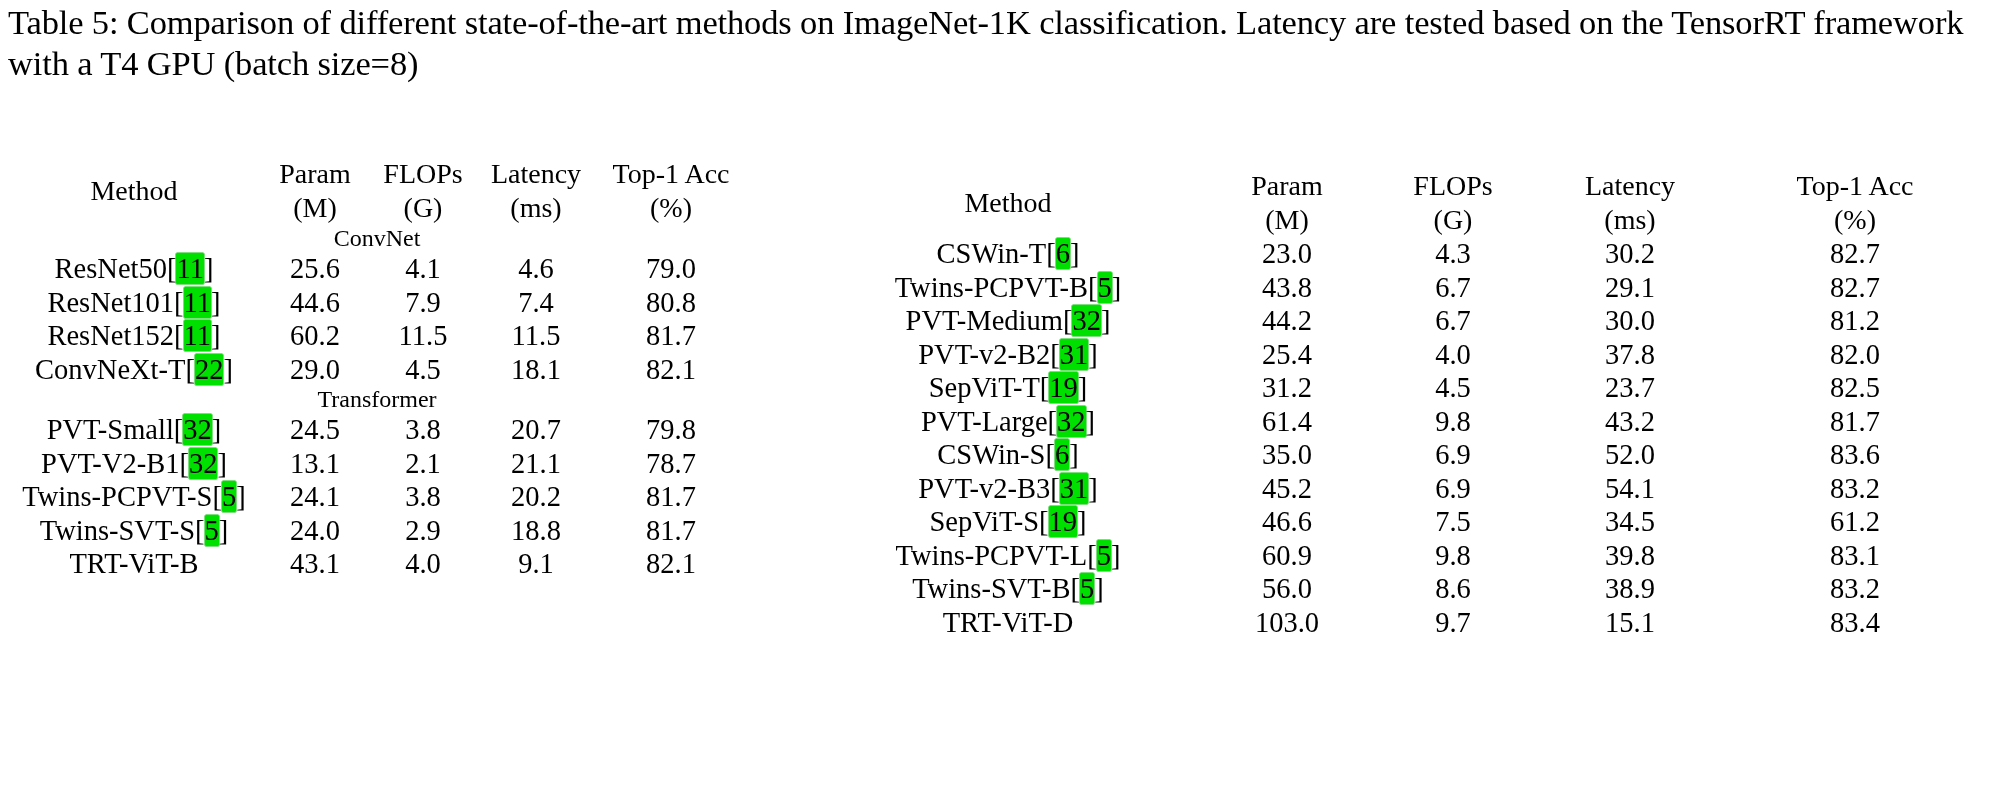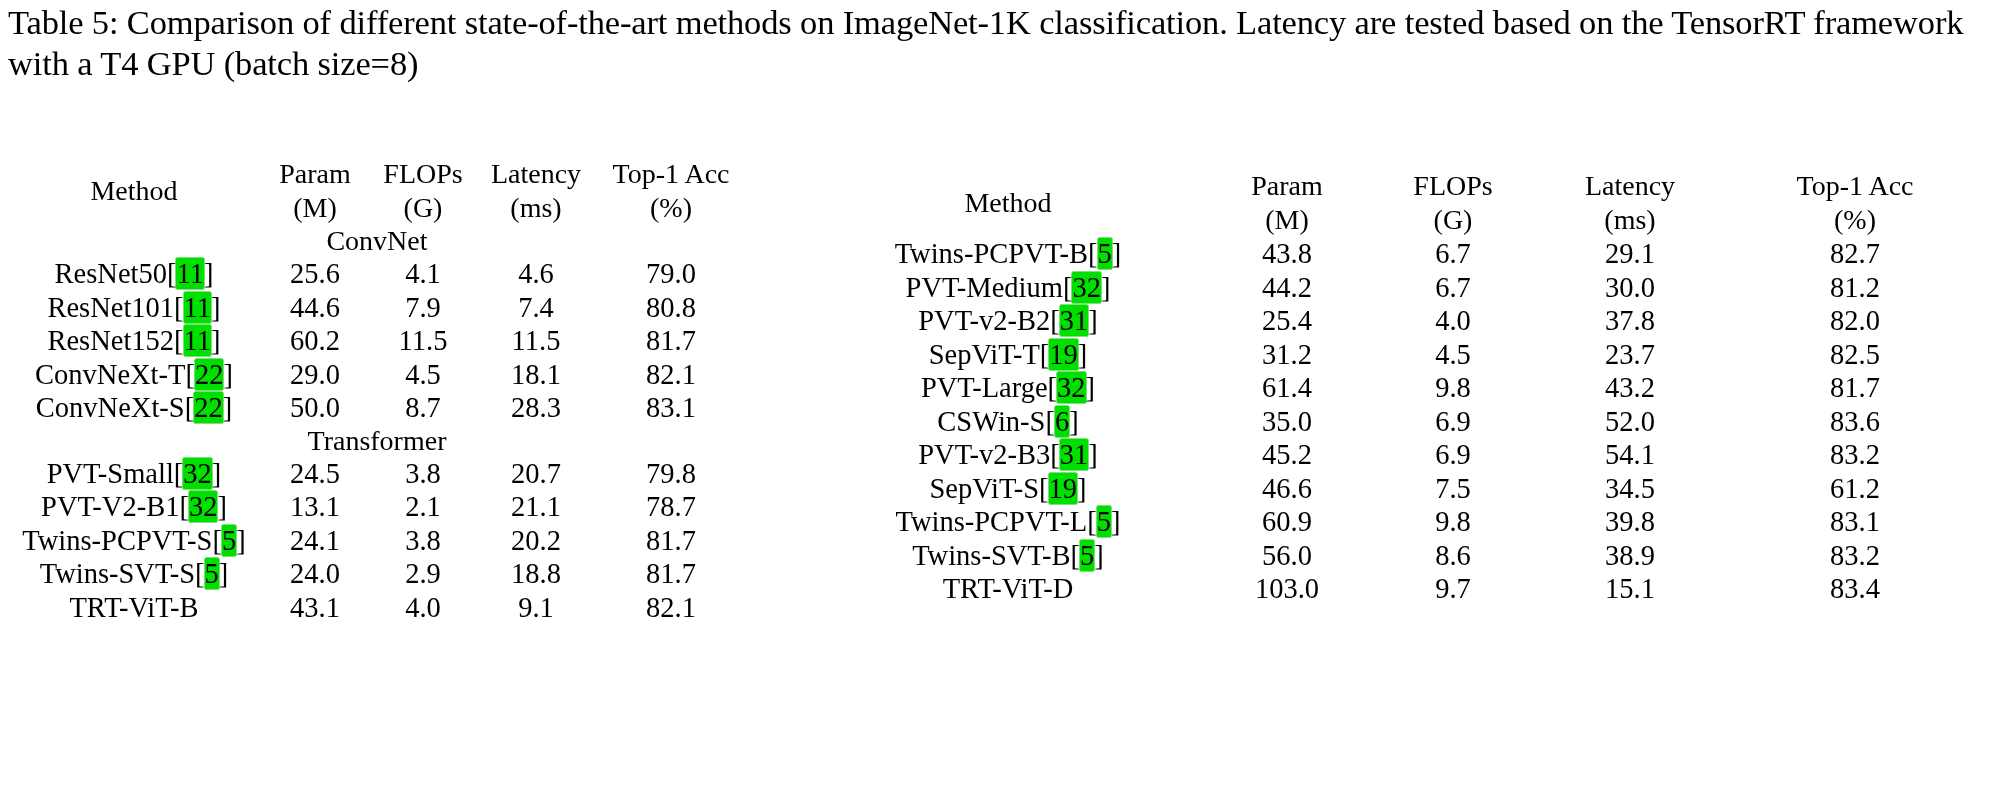--- a/index.html
+++ b/index.html
@@ -70,21 +70,21 @@
     font-size: 28px;
     line-height: 34px;
     padding-top: 6px;
     padding-bottom: 8px;
   }
   .hdr .l1 { display: block; }
   .hdr .l2 { display: block; }
 
   
   .group-label td {
-    font-size: 28px;
+    font-size: 24px;
     padding-top: 7px;
     padding-bottom: 9px;
   }
 
   
   .data td {
     font-size: 28.5px;
     line-height: 33.5px;
     height: 33.5px;
   }
@@ -186,27 +186,20 @@
             <td>11.5</td>
             <td class="vsep-l ">81.7</td>
           </tr>
           <tr class="data">
             <td class="method">ConvNeXt-T[<span class="cite-hl">22</span>]</td>
             <td class="vsep-l ">29.0</td>
             <td>4.5</td>
             <td>18.1</td>
             <td class="vsep-l ">82.1</td>
           </tr>
-          <tr class="data">
-            <td class="method pad-bot">ConvNeXt-S[<span class="cite-hl">22</span>]</td>
-            <td class="vsep-l pad-bot">50.0</td>
-            <td class="pad-bot">8.7</td>
-            <td class="pad-bot">28.3</td>
-            <td class="vsep-l pad-bot">83.1</td>
-          </tr>
           <tr class="group-label">
             <td class="rule-mid" colspan="5">Transformer</td>
           </tr>
           <tr class="rule-row">
             <td class="rule-mid"></td>
             <td class="rule-mid"></td>
             <td class="rule-mid"></td>
             <td class="rule-mid"></td>
             <td class="rule-mid"></td>
           </tr>
@@ -288,20 +281,27 @@
             </td>
           </tr>
           <tr class="rule-row">
             <td class="rule-mid"></td>
             <td class="rule-mid"></td>
             <td class="rule-mid"></td>
             <td class="rule-mid"></td>
             <td class="rule-mid"></td>
           </tr>
           <tr class="data">
+            <td class="method pad-top">CSWin-T[<span class="cite-hl">6</span>]</td>
+            <td class="vsep-l pad-top ">23.0</td>
+            <td class="pad-top ">4.3</td>
+            <td class="pad-top ">30.2</td>
+            <td class="vsep-l pad-top ">82.7</td>
+          </tr>
+          <tr class="data">
             <td class="method">Twins-PCPVT-B[<span class="cite-hl">5</span>]</td>
             <td class="vsep-l ">43.8</td>
             <td>6.7</td>
             <td>29.1</td>
             <td class="vsep-l ">82.7</td>
           </tr>
           <tr class="data">
             <td class="method">PVT-Medium[<span class="cite-hl">32</span>]</td>
             <td class="vsep-l ">44.2</td>
             <td>6.7</td>

